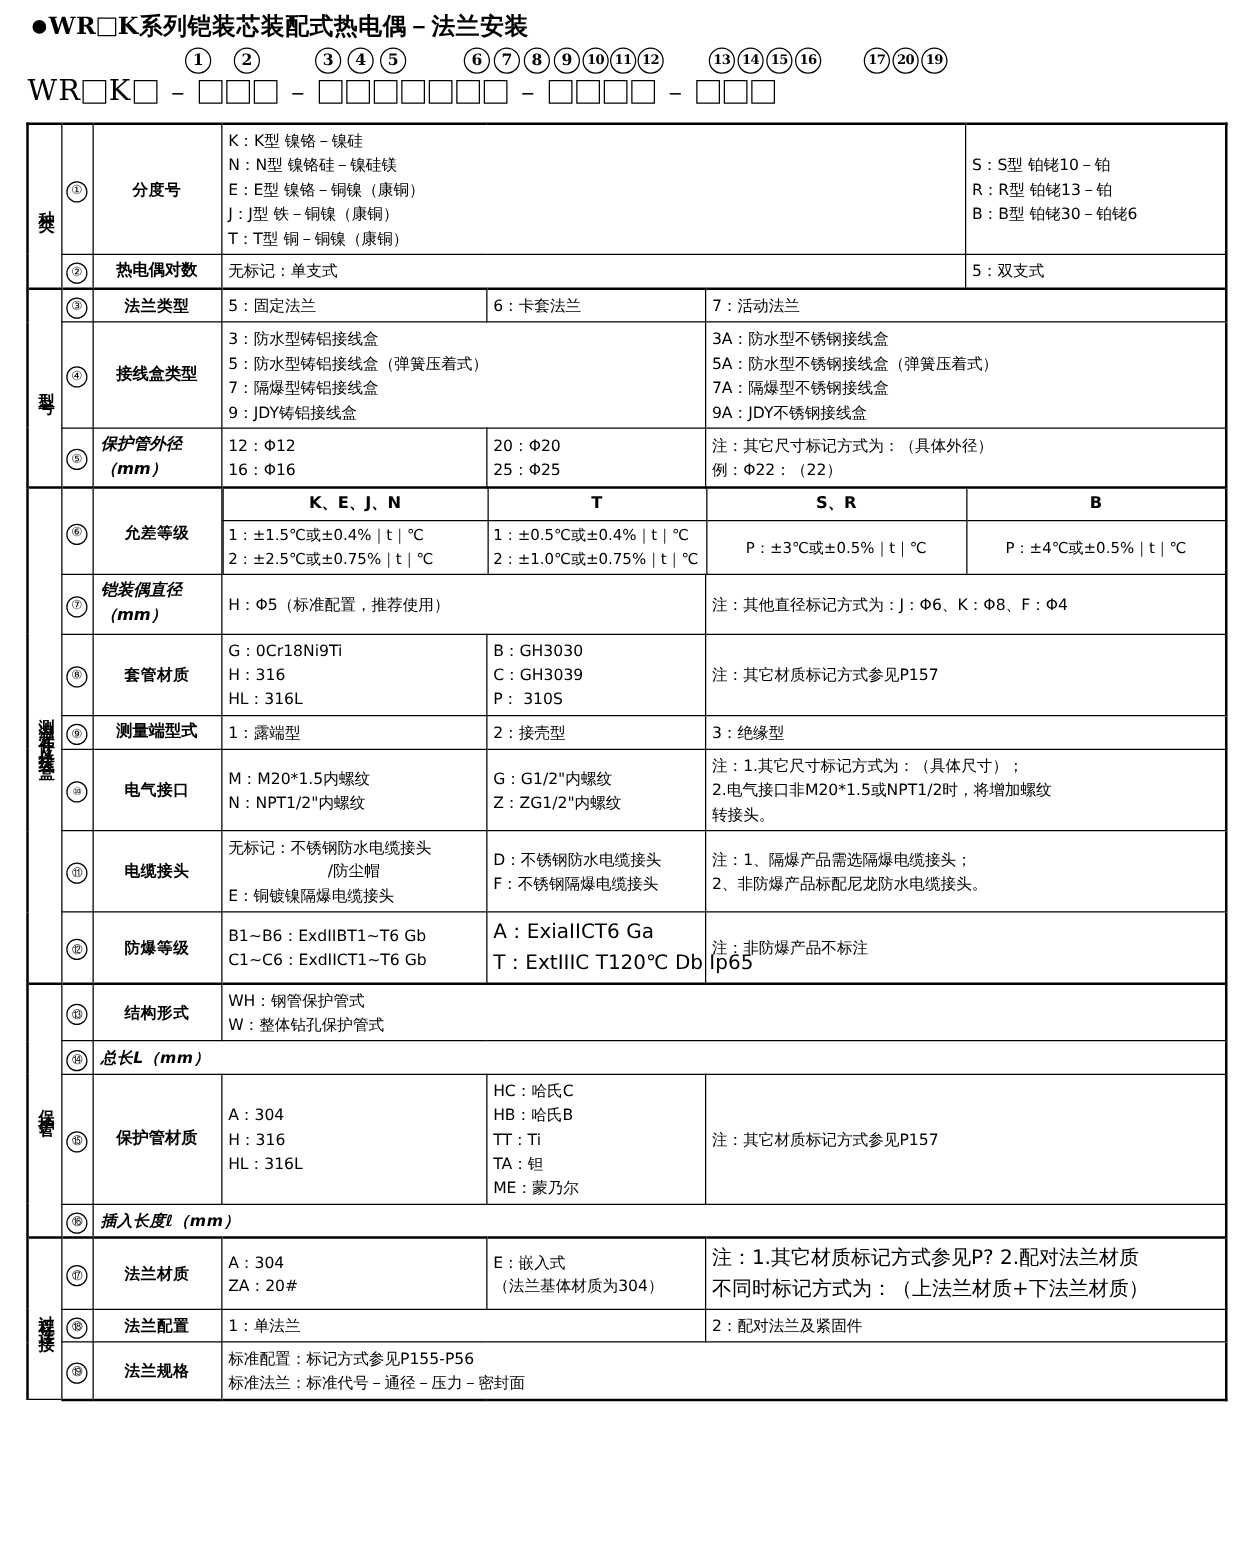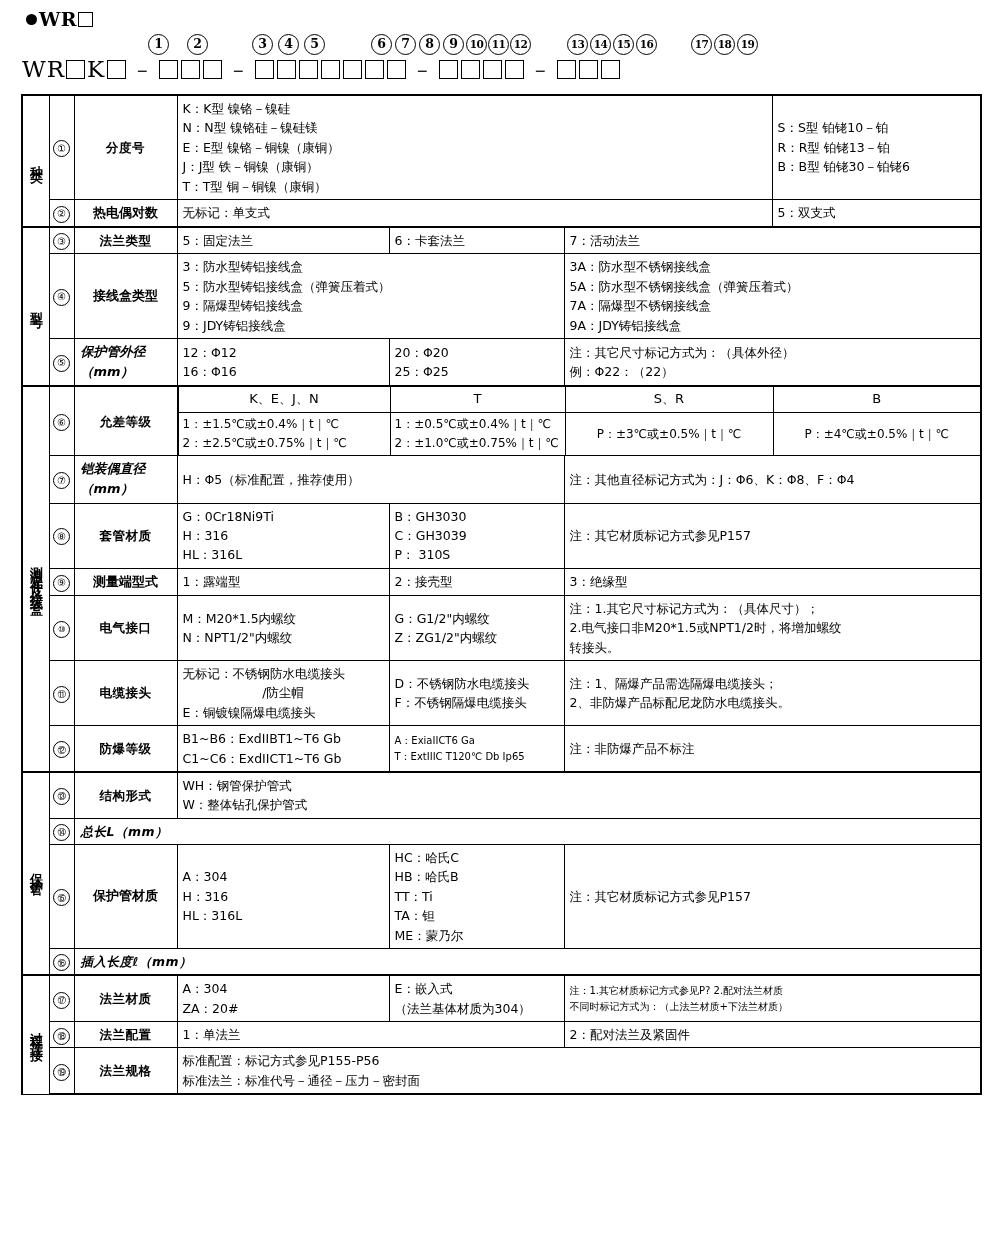--- a/index.html
+++ b/index.html
@@ -159,49 +159,50 @@
     font-size: 12.5px;
     letter-spacing: 0.5px;
   }
   .lbl.tight { letter-spacing: 0; font-size: 13px; }
   .lbl.lft { text-align: left; padding-left: 6px !important; font-style: italic; }
   .ln { display: block; }
   .ctr { text-align: center; }
   .thickrow > td { border-top: 2px solid #000 !important; }
   .thickbottom > td { border-bottom: 2px solid #000 !important; }
   .rt-edge { border-right: 2px solid #000 !important; }
-  .sub { font-size: 10px; }
+  .sub { font-size: 16px; }
   .nowrapc { white-space: nowrap; }
 
   
   table.inner {
     border-collapse: collapse;
     table-layout: fixed;
     width: 100%;
     font-size: 12px;
   }
   table.inner td {
     border: 1px solid #000;
     padding: 2px 4px;
     line-height: 1.6;
     text-align: center;
   }
-  table.inner td.hdr { font-weight: normal; font-size: 13px; }
+  table.inner td.hdr { font-weight: bold; font-size: 13px; }
   table.inner td.lft { text-align: left; }
   .noborder-outer { padding: 0 !important; border: 1px solid #000; }
 </style>
 </head>
 <body>
 
 <div class="page">
 
   <div class="title-row">
     <span class="bullet"></span>
     <span class="title-text">WR</span>
     <span class="sq-inline"></span>
+    <span class="title-text">K系列铠装芯装配式热电偶－法兰安装</span>
   </div>
 
   <div class="code-diagram">
     <div class="circ-row">
       <span class="gap" style="width:126px"></span>
       <span class="cnum">1</span>
       <span class="gap" style="width:18px"></span>
       <span class="cnum">2</span>
       <span class="gap" style="width:44px"></span>
       <span class="cnum">3</span>
@@ -227,21 +228,21 @@
       <span class="cnum wide">13</span>
       <span class="gap" style="width:2px"></span>
       <span class="cnum wide">14</span>
       <span class="gap" style="width:2px"></span>
       <span class="cnum wide">15</span>
       <span class="gap" style="width:2px"></span>
       <span class="cnum wide">16</span>
       <span class="gap" style="width:34px"></span>
       <span class="cnum wide">17</span>
       <span class="gap" style="width:2px"></span>
-      <span class="cnum wide">18</span>
+      <span class="cnum wide">20</span>
       <span class="gap" style="width:2px"></span>
       <span class="cnum wide">19</span>
     </div>
 
     <div class="box-row">
       <span class="wr-label">WR</span>
       <span class="bx"></span>
       <span class="wr-label">K</span>
       <span class="bx"></span>
       <span class="dash">－</span>
@@ -313,28 +314,28 @@
       <td>6：卡套法兰</td>
       <td colspan="2" class="rt-edge">7：活动法兰</td>
     </tr>
 
     <tr>
       <td class="numcell"><span class="cn">④</span></td>
       <td class="lbl tight">接线盒类型</td>
       <td colspan="2">
         <span class="ln">3：防水型铸铝接线盒</span>
         <span class="ln">5：防水型铸铝接线盒（弹簧压着式）</span>
-        <span class="ln">9：隔爆型铸铝接线盒</span>
+        <span class="ln">7：隔爆型铸铝接线盒</span>
         <span class="ln">9：JDY铸铝接线盒</span>
       </td>
       <td colspan="2" class="rt-edge">
         <span class="ln">3A：防水型不锈钢接线盒</span>
         <span class="ln">5A：防水型不锈钢接线盒（弹簧压着式）</span>
         <span class="ln">7A：隔爆型不锈钢接线盒</span>
-        <span class="ln">9A：JDY铸铝接线盒</span>
+        <span class="ln">9A：JDY不锈钢接线盒</span>
       </td>
     </tr>
 
     <tr>
       <td class="numcell"><span class="cn">⑤</span></td>
       <td class="lbl lft tight">
         <span class="ln">保护管外径</span>
         <span class="ln">（mm）</span>
       </td>
       <td>

